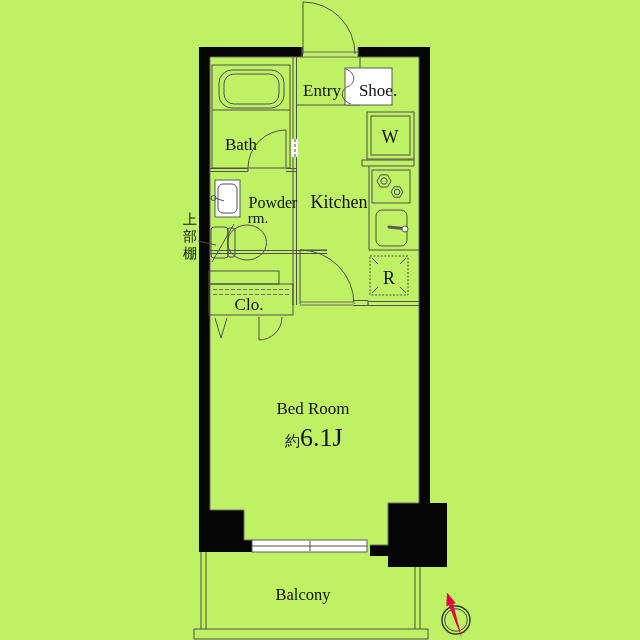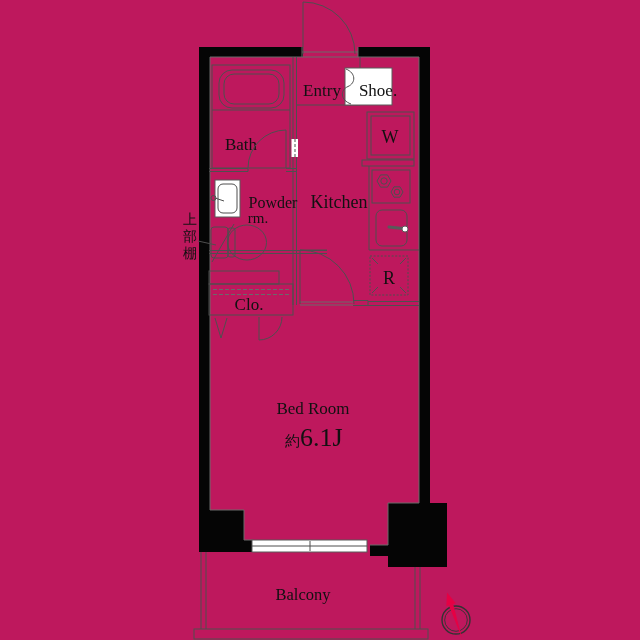--- a/index.html
+++ b/index.html
@@ -1,16 +1,16 @@
 <!DOCTYPE html>
 <html><head>
 <meta charset="utf-8">
 <style>
   html,body{margin:0;padding:0;background:#ffffff;}
-  .stage{position:relative;width:640px;height:640px;background:#be185d;overflow:hidden;}
+  .stage{position:relative;width:640px;height:640px;background:#bef264;overflow:hidden;}
   svg{display:block;}
   text{font-family:"Liberation Serif","DejaVu Serif",serif;fill:#111111;}
   .lbl{font-size:17px;}
   .lbl-sm{font-size:15px;}
   .lbl-jp{font-size:14px;}
   .thin{stroke:#4f4f4f;stroke-width:1;fill:none;}
   .thin2{stroke:#6a6a6a;stroke-width:1;fill:none;}
   .fixture{stroke:#5a5a5a;stroke-width:1;fill:#ffffff;}
   .wall{fill:#050505;stroke:none;}
 </style>

